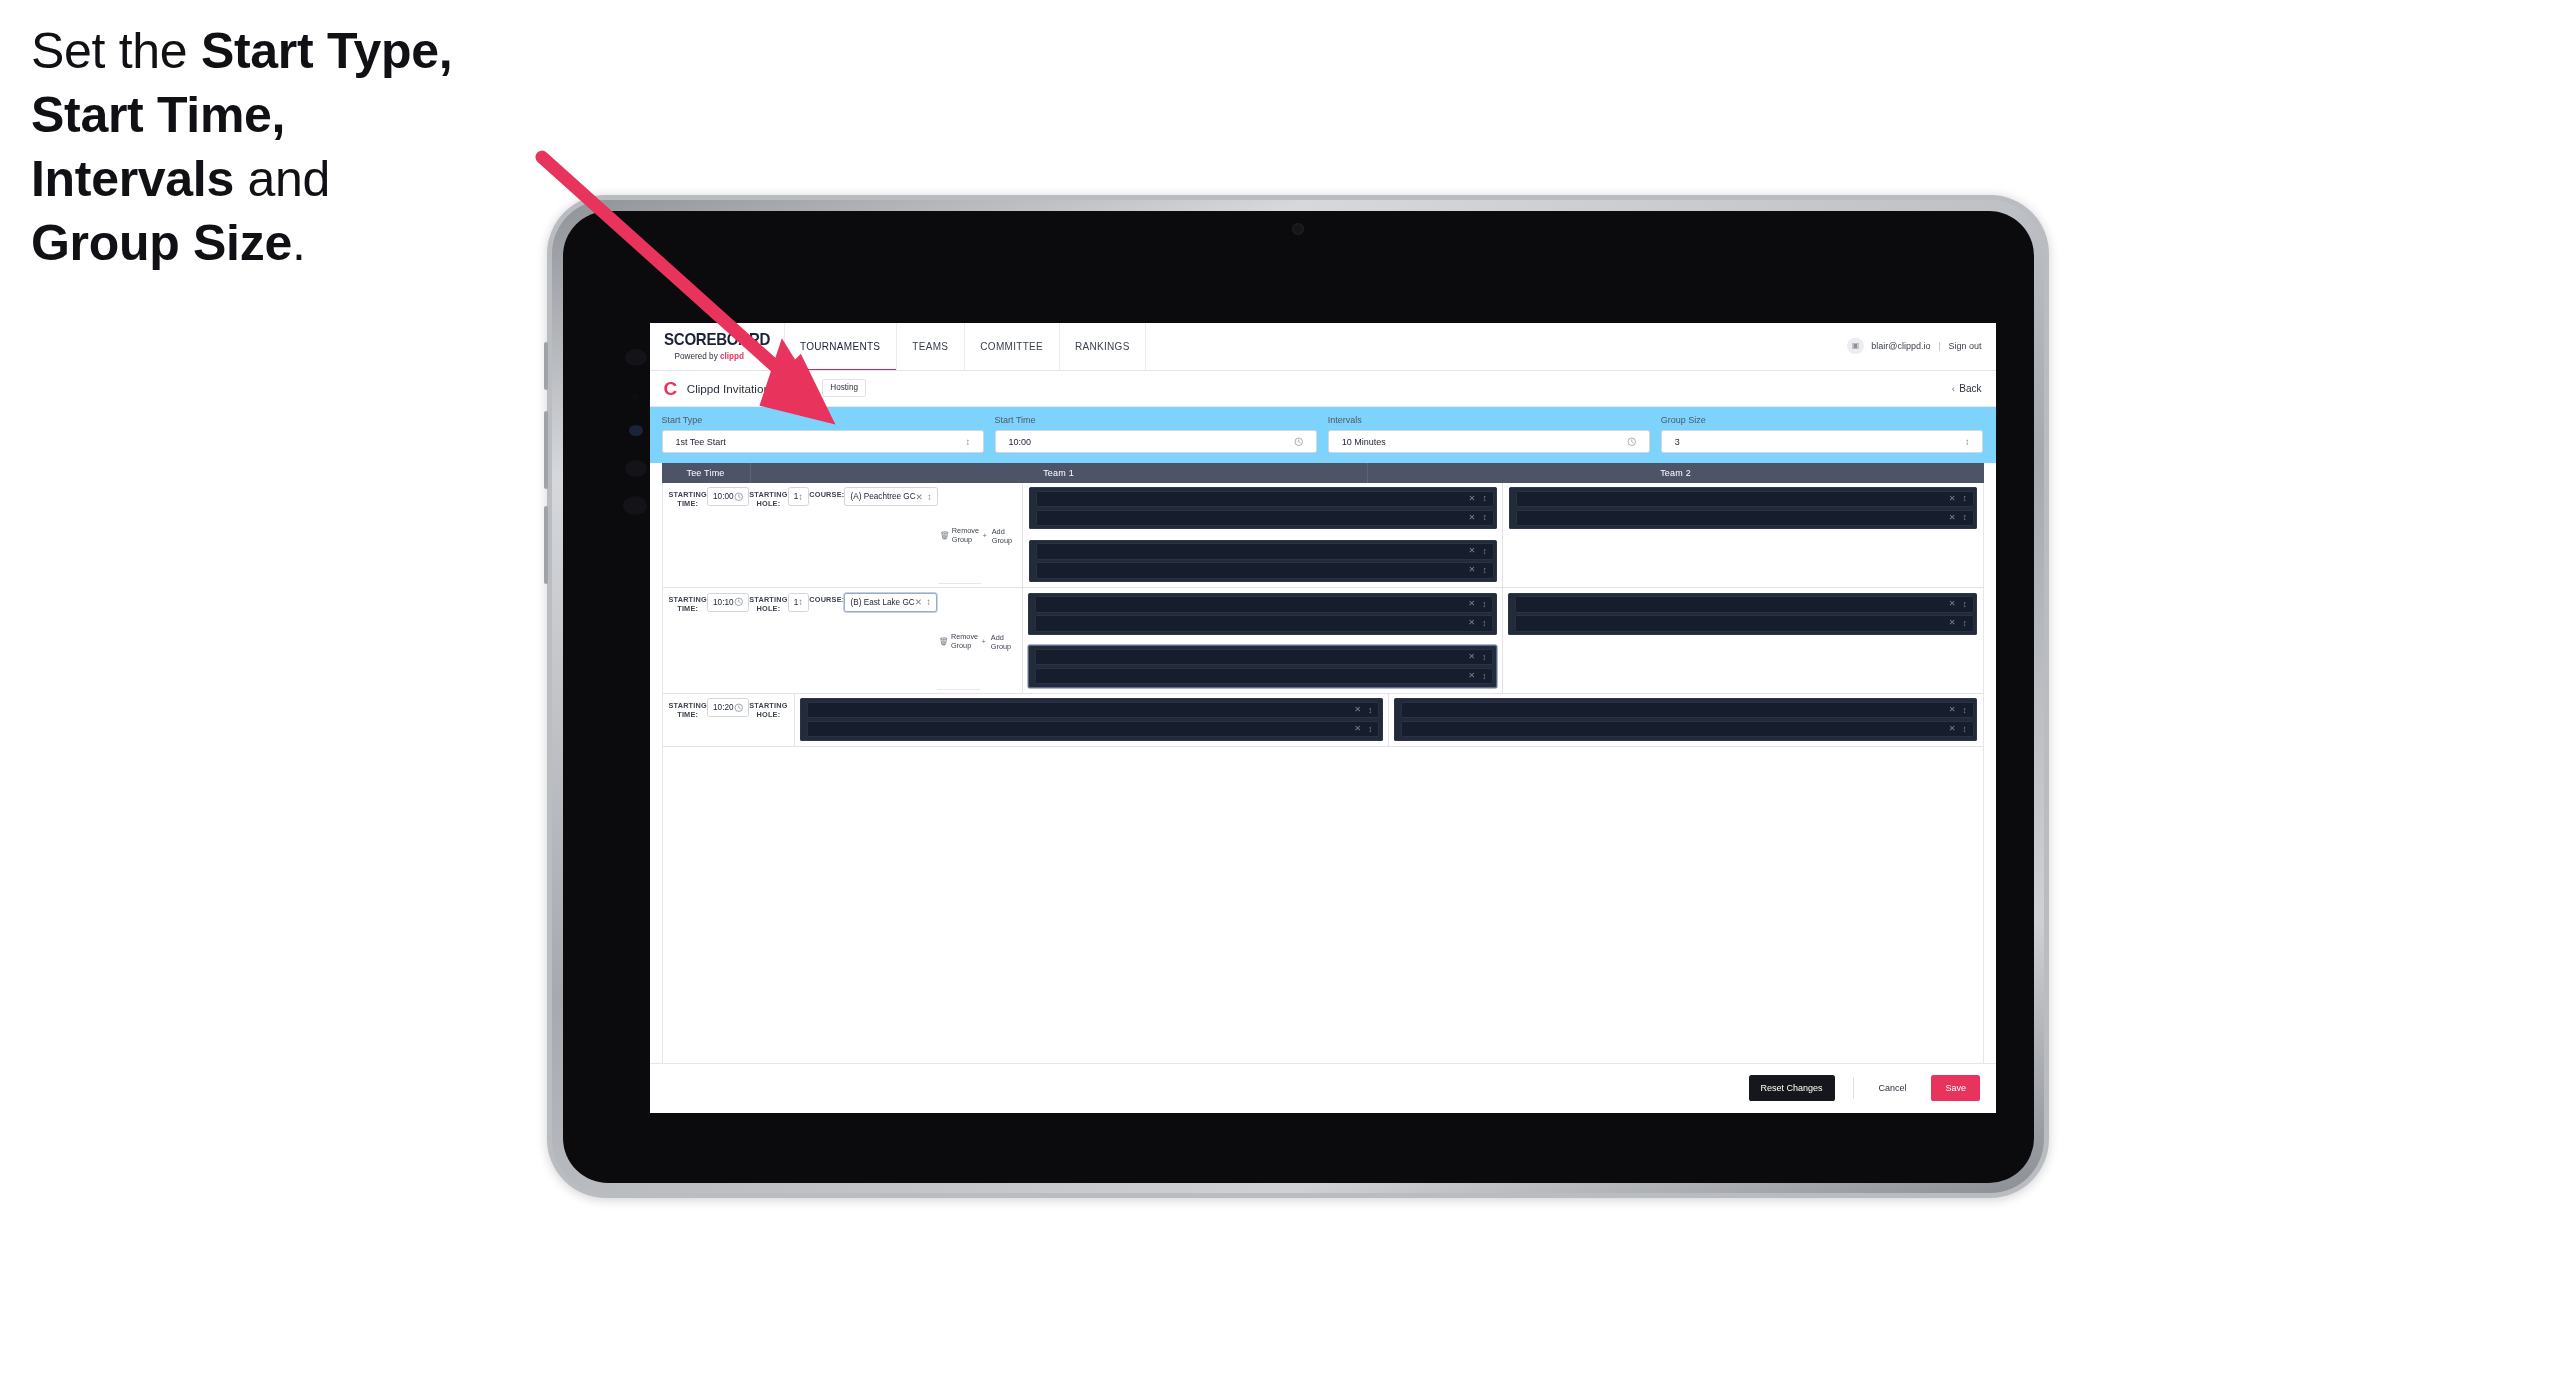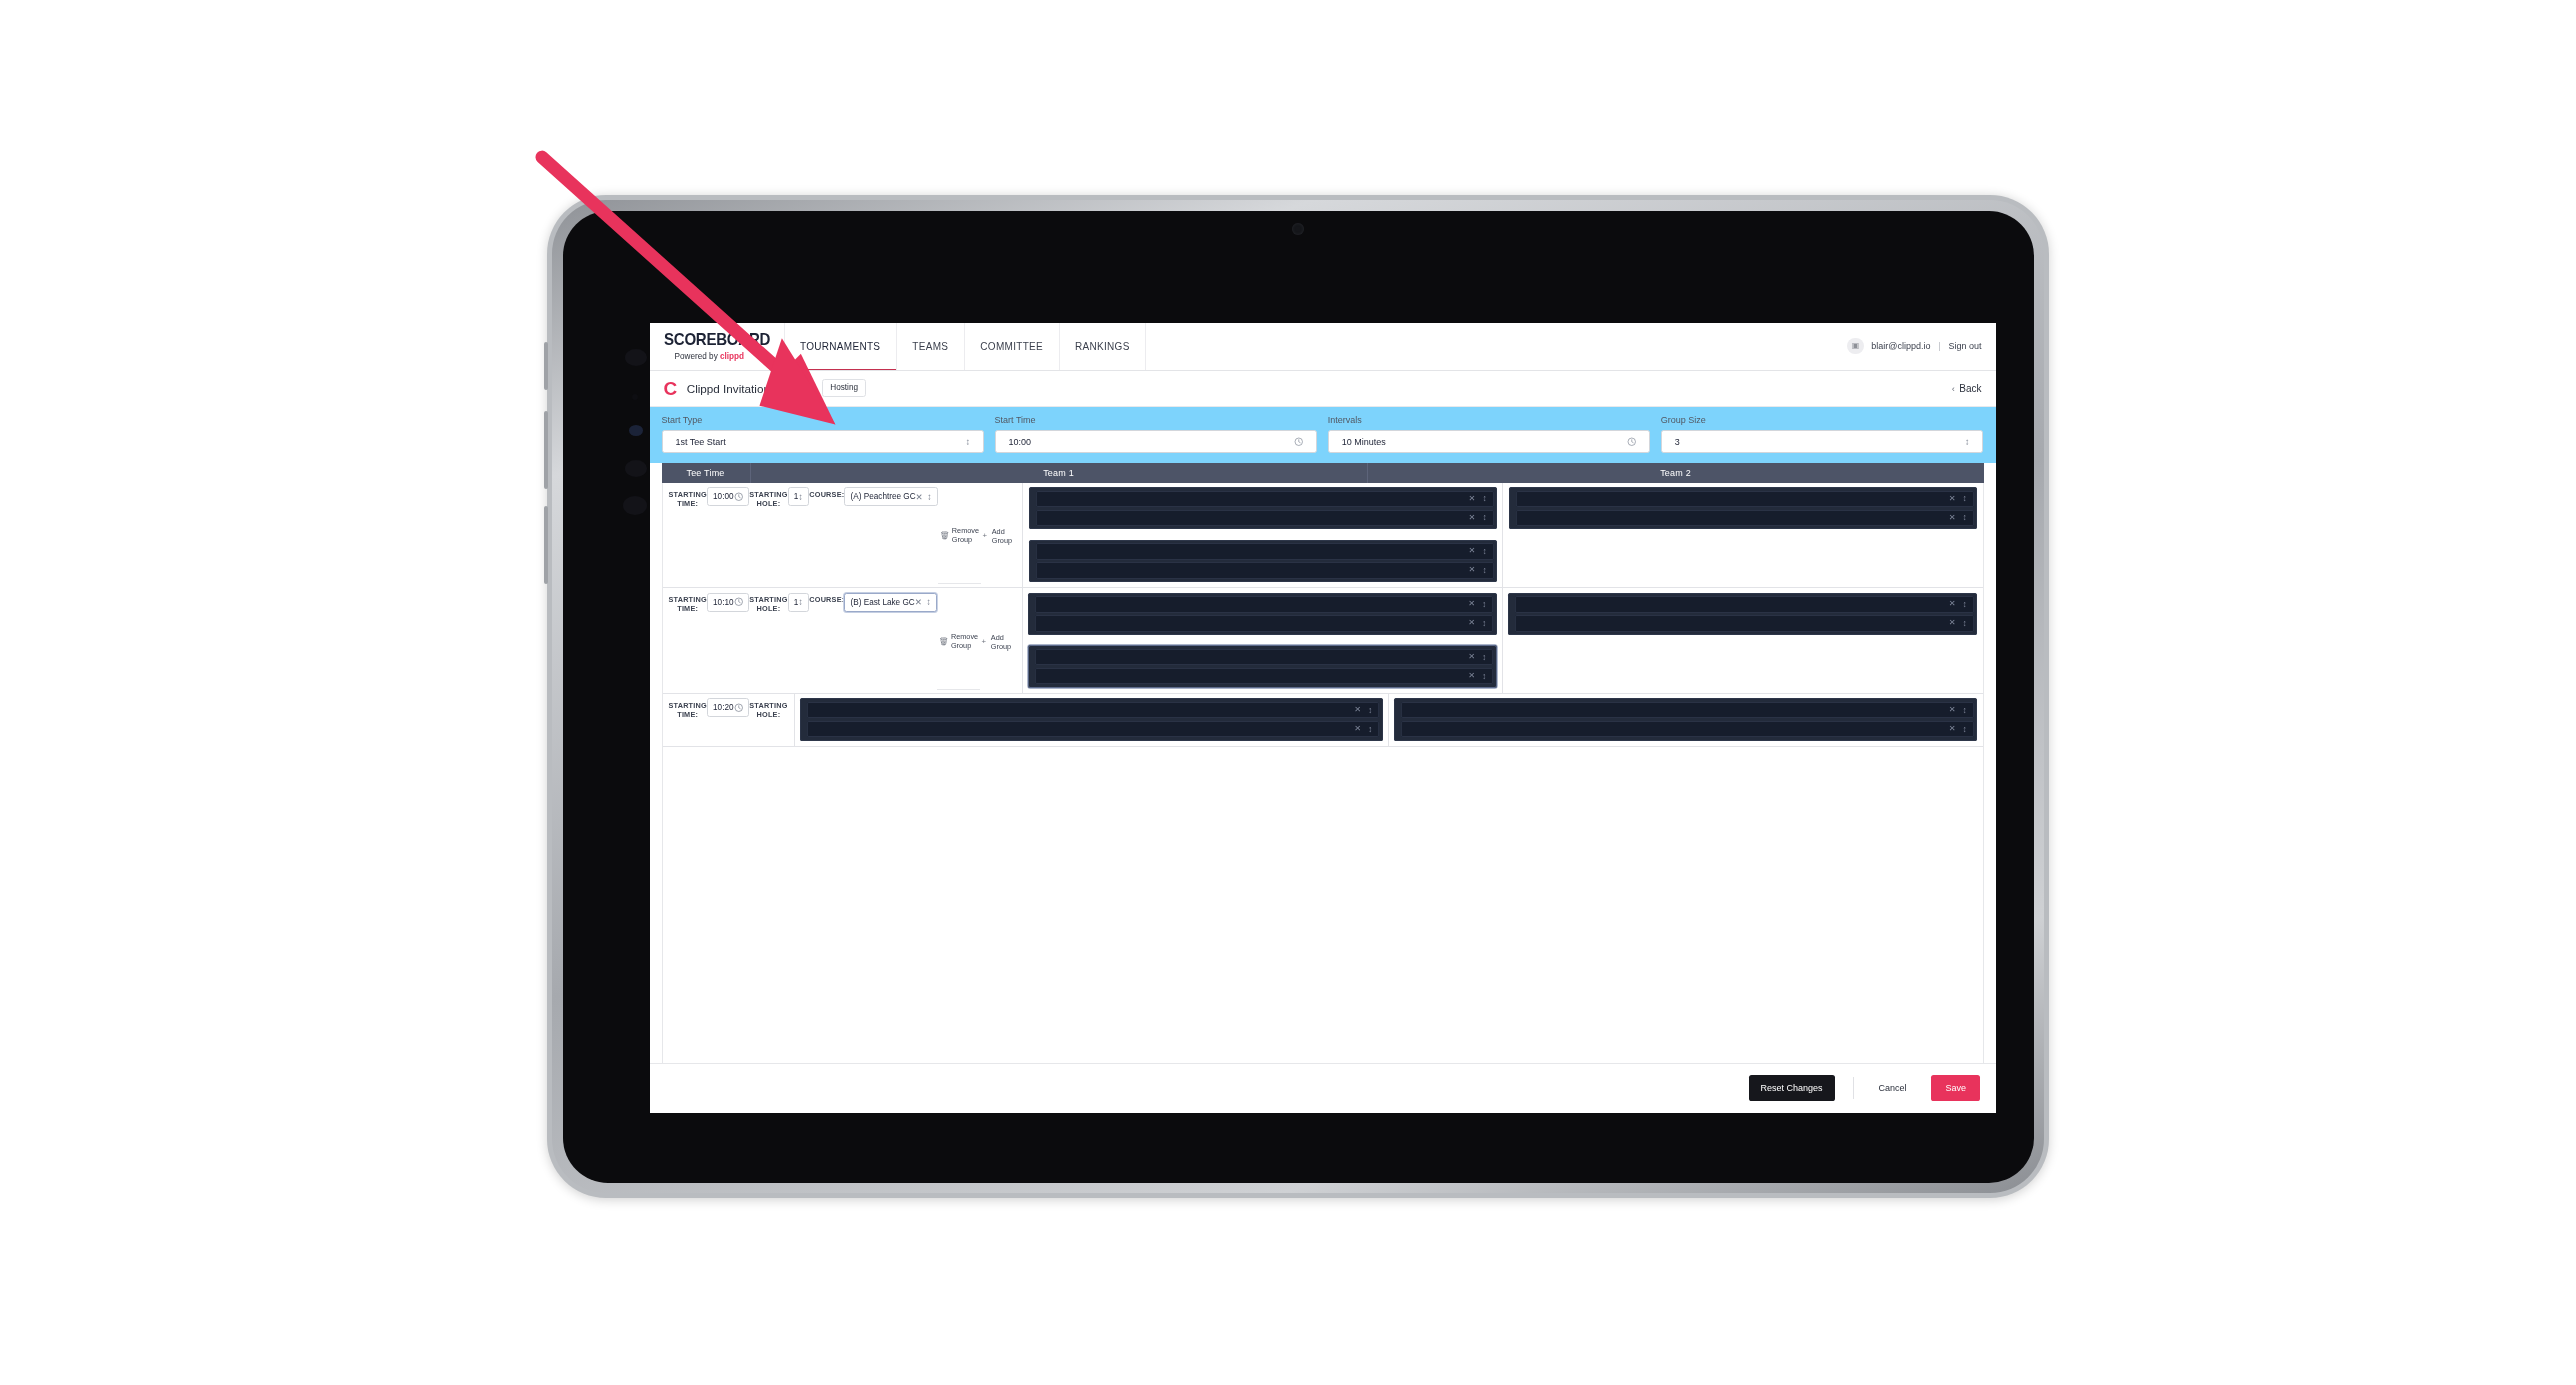--- a/index.html
+++ b/index.html
@@ -259,20 +259,26 @@
   }
 
   
   .arrow-svg { position:absolute; left:0; top:0; width:2576px; height:1386px; pointer-events:none; }
 </style>
 </head>
 <body>
 
 <div id="stage">
 
+  <div class="headline">
+    <span>Set the </span><b>Start Type,</b><br>
+    <b>Start Time,</b><br>
+    <b>Intervals</b><span> and</span><br>
+    <b>Group Size</b><span>.</span>
+  </div>
 
   <div class="device">
     <div class="device-inner-ring"></div>
     <div class="sidebtn top"></div>
     <div class="sidebtn mid"></div>
     <div class="sidebtn low"></div>
 
     <div class="device-screen">
       <div class="camera"></div>
       <div class="screen-blob b1"></div>

